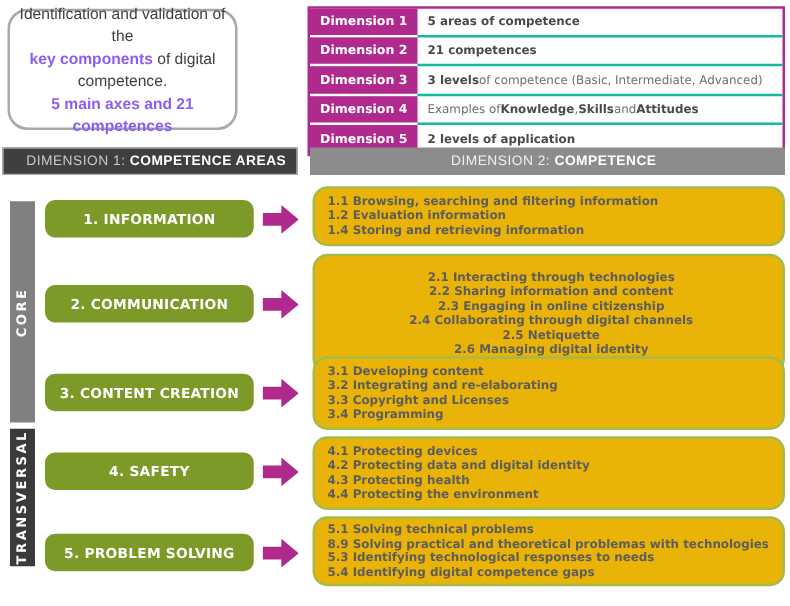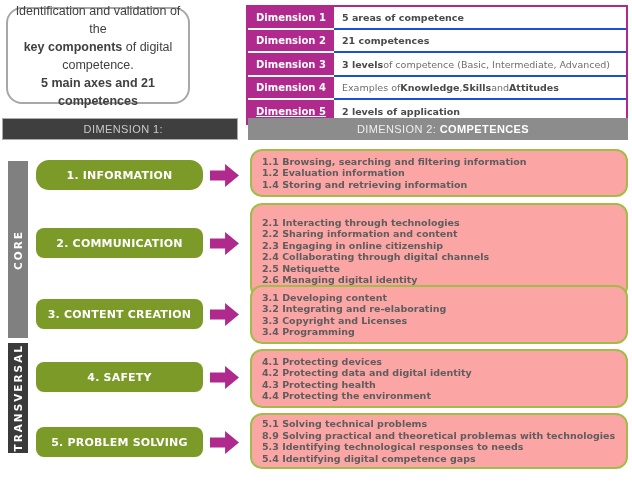--- a/index.html
+++ b/index.html
@@ -4,36 +4,36 @@
 <style>
   html,body{margin:0;padding:0;background:#fff;}
   .canvas{position:relative;width:632px;height:485px;background:#fff;overflow:hidden;
           font-family:"Liberation Sans",sans-serif;}
 
   
   .intro-box{position:absolute;left:6px;top:7px;width:184px;height:97px;
              border:2px solid #a8a8a8;border-radius:16px;box-sizing:border-box;
              display:flex;align-items:center;justify-content:center;text-align:center;}
   .intro-text{font-size:12.5px;line-height:18px;color:#3f3f3f;padding:0 6px;}
-  .mag{color:#404040;}
+  .mag{color:#8b5cf6;}
   .b{font-weight:bold;}
 
   
   .dim-table{position:absolute;left:246px;top:5px;width:382px;height:120px;
              border:2px solid #b02a8e;box-sizing:border-box;display:flex;flex-direction:column;
              background:#fff;justify-content:center;}
   .dim-row{flex:1;display:flex;min-height:0;}
   .dim-label{width:86px;background:#b02a8e;color:#fff;font-weight:bold;
              font-family:"DejaVu Sans",sans-serif;font-size:10px;
              display:flex;align-items:center;justify-content:center;
              border-bottom:2px solid #fff;box-sizing:border-box;}
-  .dim-row:last-child .dim-label{border-bottom:none;text-decoration:underline;}
+  .dim-row:last-child .dim-label{border-bottom:none;}
   .dim-desc{flex:1;display:flex;align-items:center;padding-left:8px;
             font-family:"DejaVu Sans",sans-serif;font-size:9.5px;color:#6e6e6e;
-            border-bottom:2px solid #1d4ed8;box-sizing:border-box;white-space:nowrap;}
+            border-bottom:2px solid #14b8a6;box-sizing:border-box;white-space:nowrap;}
   .dim-row:last-child .dim-desc{border-bottom:none;}
   .dim-desc .b{color:#4a4a4a;}
   .dim-desc .light{color:#ababab;margin-top:32px;}
 
   
   .hdr{position:absolute;top:118px;height:22px;display:flex;align-items:center;
        justify-content:center;font-size:11px;letter-spacing:0.4px;box-sizing:border-box;}
   .hdr-left{left:2px;width:236px;background:#3f3f3f;border:1px solid #ababab;}
   .hdr-right{left:248px;width:380px;background:#8c8c8c;}
   .hdr-pre{color:#c9c9c9;white-space:pre;padding-left:10px;}
@@ -45,33 +45,33 @@
   .vbar-core{top:161px;height:177px;background:#808080;}
   .vbar-trans{top:343px;height:110px;background:#3a3a3a;}
   .vtext{writing-mode:vertical-rl;transform:rotate(180deg);color:#fff;font-weight:bold;
          font-size:10.5px;letter-spacing:2px;font-family:"DejaVu Sans",sans-serif;}
 
   
   .area-btn{position:absolute;left:36px;width:167px;height:30px;background:#7c9a27;
             border-radius:8px;color:#fff;font-weight:bold;font-size:11px;
             font-family:"DejaVu Sans",sans-serif;letter-spacing:0.2px;
             display:flex;align-items:center;justify-content:center;}
-  .btn-0{top:160px;border-radius:13px;} .btn-1{top:228px;} .btn-2{top:299px;} .btn-3{top:362px;} .btn-4{top:427px;}
+  .btn-0{top:160px;} .btn-1{top:228px;} .btn-2{top:299px;} .btn-3{top:362px;} .btn-4{top:427px;}
 
   
   .arrow{position:absolute;left:210px;width:29px;height:23px;background:#b02a8e;
          clip-path:polygon(0% 28%,52% 28%,52% 0%,100% 50%,52% 100%,52% 72%,0% 72%);}
   .arr-0{top:164px;} .arr-1{top:232px;} .arr-2{top:303px;} .arr-3{top:366px;} .arr-4{top:431px;}
 
   
   .comp-box{position:absolute;left:250px;width:378px;border:2px solid #a2bd47;
-            border-radius:12px;box-sizing:border-box;background:#fca5a5;
+            border-radius:12px;box-sizing:border-box;background:#eab308;
             display:flex;flex-direction:column;justify-content:center;
             padding:4px 6px 4px 10px;}
-  .box-0{top:149px;height:48px;} .box-1{top:203px;height:96px;} .box-2{top:285px;height:59px;}
+  .box-0{top:149px;height:48px;} .box-1{top:203px;height:96px;text-align:center;} .box-2{top:285px;height:59px;}
   .box-3{top:349px;height:59px;} .box-4{top:413px;height:56px;}
   .comp-item{font-family:"DejaVu Sans",sans-serif;font-weight:bold;font-size:9.5px;
              line-height:11.5px;color:#5d5d5d;white-space:nowrap;}
 </style>
 </head>
 <body>
 
 <div class="canvas">
 
   <div class="intro-box">
@@ -118,24 +118,25 @@
       <div class="dim-label">Dimension 5</div>
       <div class="dim-desc">
           <span class="b">2 levels of application</span>
           <span class="light"> of the competence</span>
         </div>
     </div>
   </div>
 
   <div class="hdr hdr-left">
     <span class="hdr-pre">DIMENSION 1: </span>
+      <span class="hdr-main">COMPETENCE AREAS</span>
   </div>
   <div class="hdr hdr-right">
     <span class="hdr-pre">DIMENSION 2: </span>
-      <span class="hdr-main">COMPETENCES</span>
+      <span class="hdr-main">COMPETENCE</span>
   </div>
 
   <div class="vbar vbar-core">
     <span class="vtext">CORE</span>
   </div>
   <div class="vbar vbar-trans">
     <span class="vtext">TRANSVERSAL</span>
   </div>
 
   <div class="area-btn btn-0">1. INFORMATION</div>

